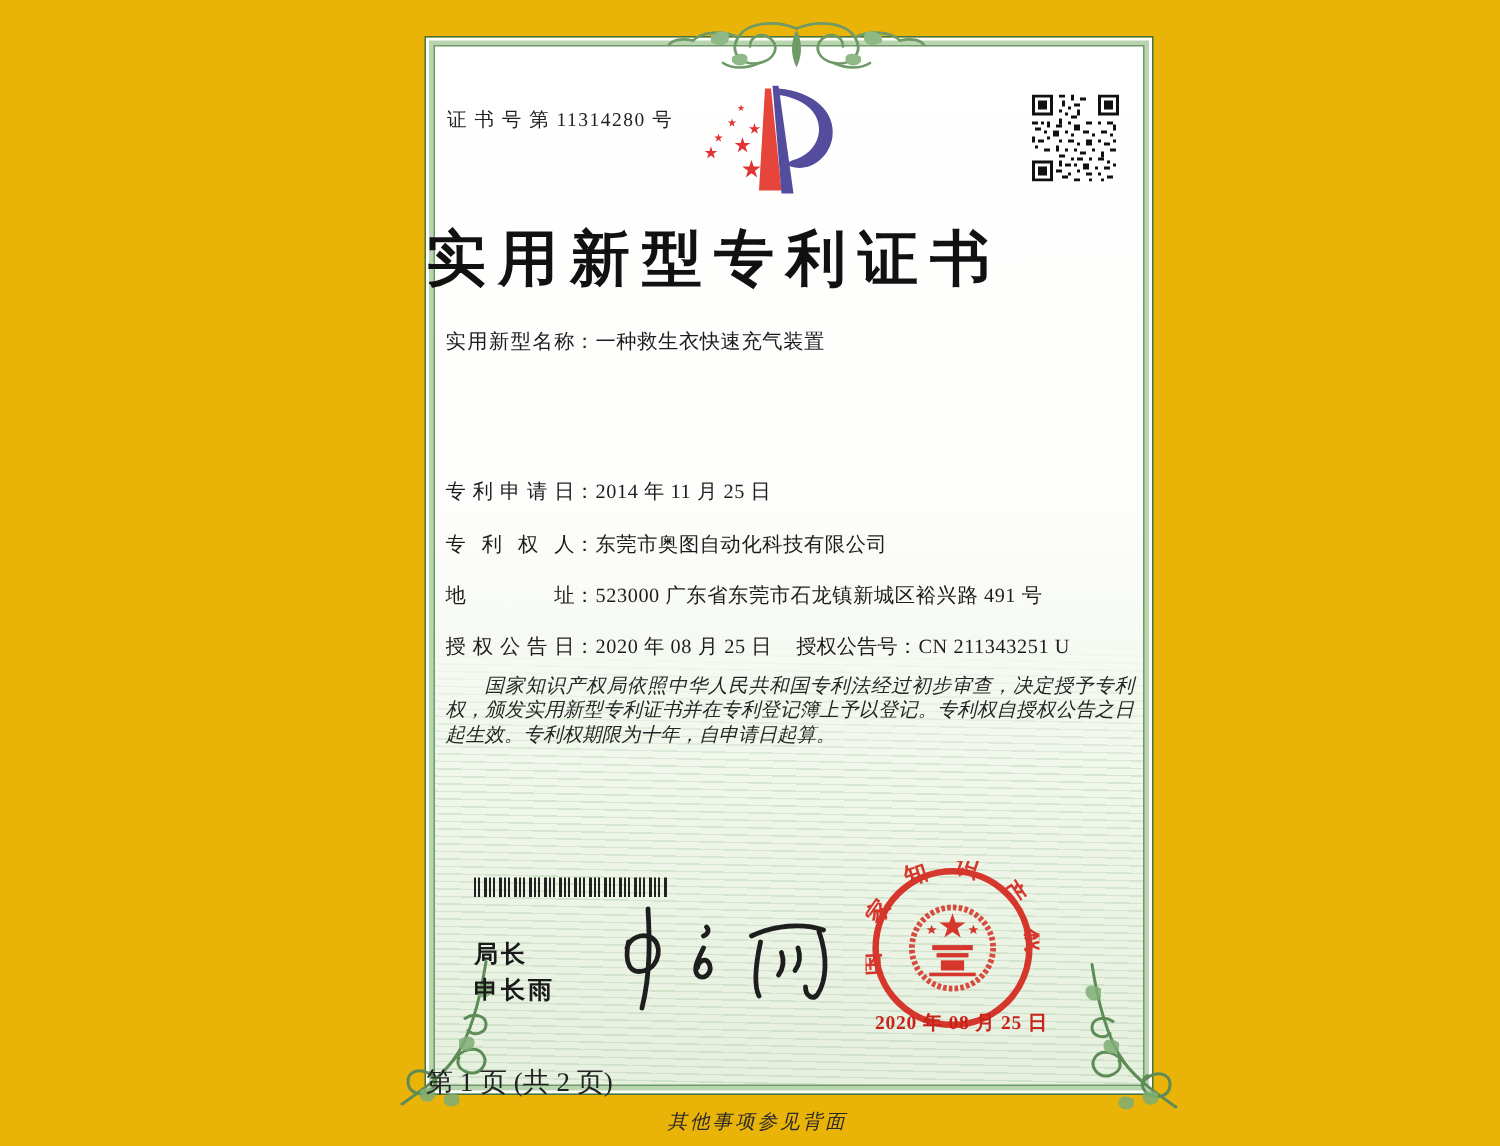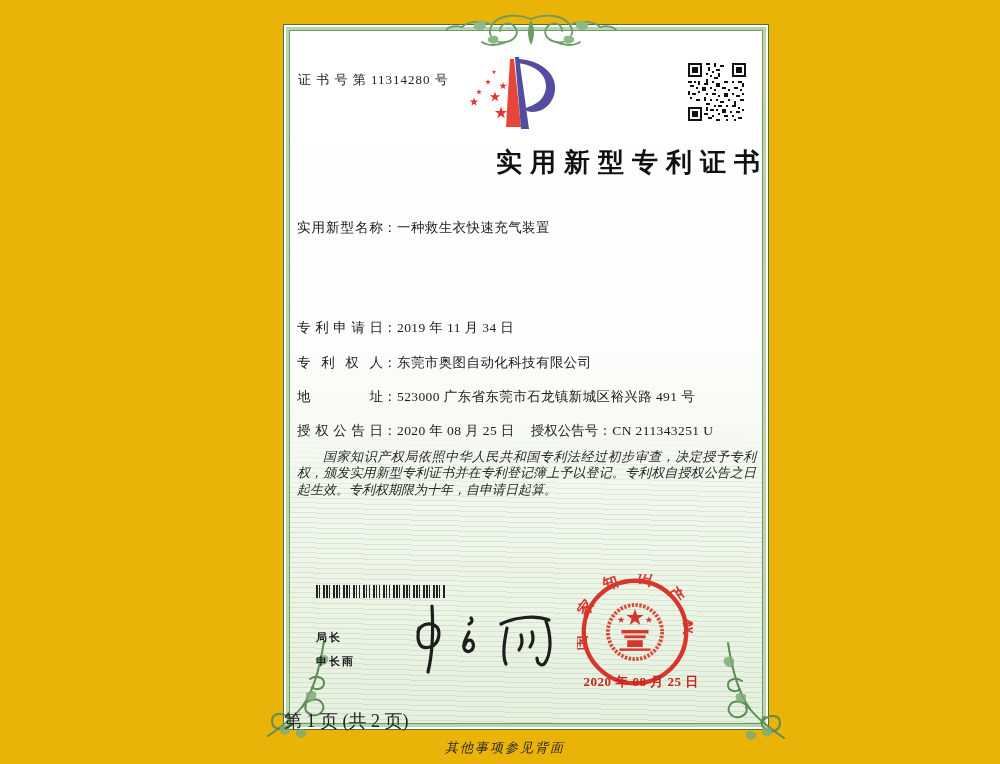--- a/index.html
+++ b/index.html
@@ -14,41 +14,41 @@
   .waves{position:absolute;left:6px;right:6px;bottom:6px;height:300px;pointer-events:none;
     background:repeating-linear-gradient(1.2deg, rgba(118,168,116,.20) 0 1px, rgba(255,255,255,0) 1px 5px);
     -webkit-mask-image:linear-gradient(to top,#000 70%,transparent 100%);
             mask-image:linear-gradient(to top,#000 70%,transparent 100%);}
 
   .cert-no{position:absolute;left:14px;top:46px;font-size:13px;letter-spacing:1px;color:#222;}
 
   .logo{position:absolute;left:184px;top:32px;width:96px;height:80px;}
   .qr{position:absolute;left:404px;top:38px;width:58px;height:58px;}
 
-  .title{position:absolute;left:0;right:0;top:120px;text-align:right;
-    font-size:26px;font-weight:600;letter-spacing:8px;color:#111;}
+  .title{position:absolute;left:0;right:0;top:120px;text-align:left;
+    font-size:40px;font-weight:600;letter-spacing:8px;color:#111;}
 
   
   .row{position:absolute;left:13px;right:8px;height:18px;font-size:13.5px;white-space:nowrap;}
   .r1{top:194px}.r2{top:228px}.r3{top:262px}.r4{top:294px}.r5{top:329px}.r6{top:363px}.r7{top:397px}
   .f-label{display:inline-block;width:86px;text-align:justify;text-align-last:justify;vertical-align:top;}
   .f-colon{display:inline-block;width:14px;vertical-align:top;}
   .f-value{letter-spacing:.4px;font-family:Liberation Serif, serif;}
   .pair2{margin-left:16px;}
   .pair2 .f-label2{display:inline-block;vertical-align:top;}
 
   .body-text{position:absolute;left:13px;top:424px;width:459px;font-size:13px;line-height:16.4px;
     font-style:italic;color:#262626;text-align:justify;}
   .body-text p{margin:0;text-indent:2em;}
 
   .barcode{position:absolute;left:32px;top:560px;width:130px;height:13px;
     background:repeating-linear-gradient(90deg,#222 0 1.5px,rgba(0,0,0,0) 1.5px 3px,#222 3px 4px,rgba(0,0,0,0) 4px 7px,#222 7px 9px,rgba(0,0,0,0) 9px 10px);}
 
-  .officer{position:absolute;left:32px;top:600px;font-family:Liberation Sans, sans-serif;
-    font-size:11px;font-weight:700;letter-spacing:2px;line-height:24px;color:#1a1a1a;}
+  .officer{position:absolute;left:32px;top:600px;font-family:Liberation Mono, monospace;
+    font-size:16px;font-weight:700;letter-spacing:2px;line-height:24px;color:#1a1a1a;}
   .signature{position:absolute;left:125px;top:570px;width:160px;height:82px;}
 
   .seal{position:absolute;left:293px;top:549px;width:116px;height:116px;opacity:.92;}
   .seal-date{position:absolute;left:287px;top:648px;width:140px;text-align:center;
     color:#c8231b;font-size:13px;font-weight:600;letter-spacing:.5px;}
 
   .page-footer{position:absolute;left:0;right:44px;top:684px;text-align:left;font-size:18px;color:#222;}
 
   .back-note{position:absolute;left:5px;top:739px;width:1000px;text-align:center;
     font-size:13px;font-style:italic;color:#2a2a2a;letter-spacing:2px;}
@@ -214,21 +214,21 @@
         <rect x="23" y="28" width="1" height="1"></rect>
       </g>
     </svg>
 
     <div class="title">实用新型专利证书</div>
 
     <div class="row r1">
       <span class="f-label">实用新型名称</span><span class="f-colon">：</span><span class="f-value">一种救生衣快速充气装置</span>
     </div>
     <div class="row r4">
-      <span class="f-label">专利申请日</span><span class="f-colon">：</span><span class="f-value">2019 年 11 月 34 日</span>
+      <span class="f-label">专利申请日</span><span class="f-colon">：</span><span class="f-value">2014 年 11 月 25 日</span>
     </div>
     <div class="row r5">
       <span class="f-label">专利权人</span><span class="f-colon">：</span><span class="f-value">东莞市奥图自动化科技有限公司</span>
     </div>
     <div class="row r6">
       <span class="f-label">地址</span><span class="f-colon">：</span><span class="f-value">523000 广东省东莞市石龙镇新城区裕兴路 491 号</span>
     </div>
     <div class="row r7">
       <span class="f-label">授权公告日</span><span class="f-colon">：</span><span class="f-value">2020 年 08 月 25 日</span><span class="pair2"><span class="f-label2">授权公告号</span><span class="f-colon">：</span><span class="f-value">CN 211343251 U</span></span>
     </div>

